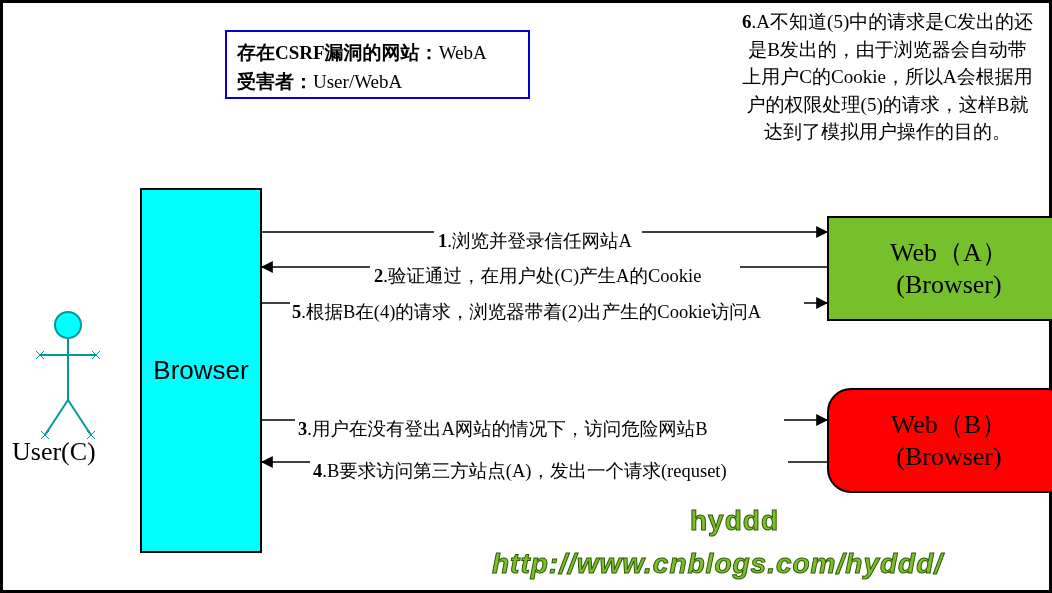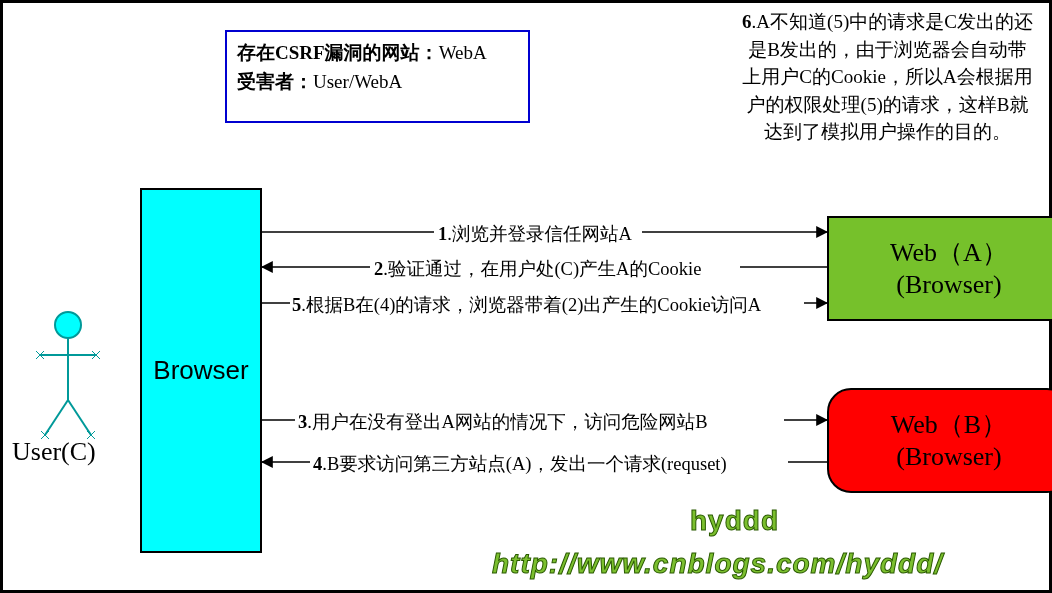--- a/index.html
+++ b/index.html
@@ -16,21 +16,21 @@
     position: absolute;
     inset: 0;
     border: 3px solid #000;
   }
   .info-box {
     position: absolute;
     left: 225px;
     top: 30px;
     width: 305px;
     border: 2px solid #0000d0;
-    padding: 6px 10px 24px 10px;
+    padding: 6px 10px 0 10px;
     font-size: 19px;
     line-height: 1.55;
   }
   .info-key { font-weight: bold; }
   .note6 {
     position: absolute;
     left: 740px;
     top: 8px;
     width: 295px;
     font-size: 19px;
@@ -71,20 +71,21 @@
     left: 12px;
     top: 437px;
     font-family: "Times New Roman", serif;
     font-size: 26px;
   }
   .arrow-label {
     position: absolute;
     font-size: 18.5px;
     white-space: nowrap;
     font-family: "SimSun","宋体",serif;
+    margin-top: 7px;
   }
   .bold-num { font-weight: bold; font-family: "Times New Roman", serif;}
   svg.lines {
     position: absolute;
     left: 0; top: 0;
     width: 1052px; height: 593px;
     pointer-events: none;
   }
   .wm1 {
     position: absolute;

